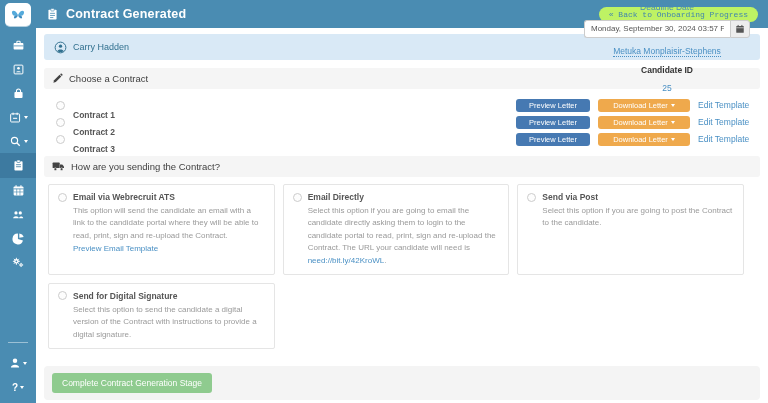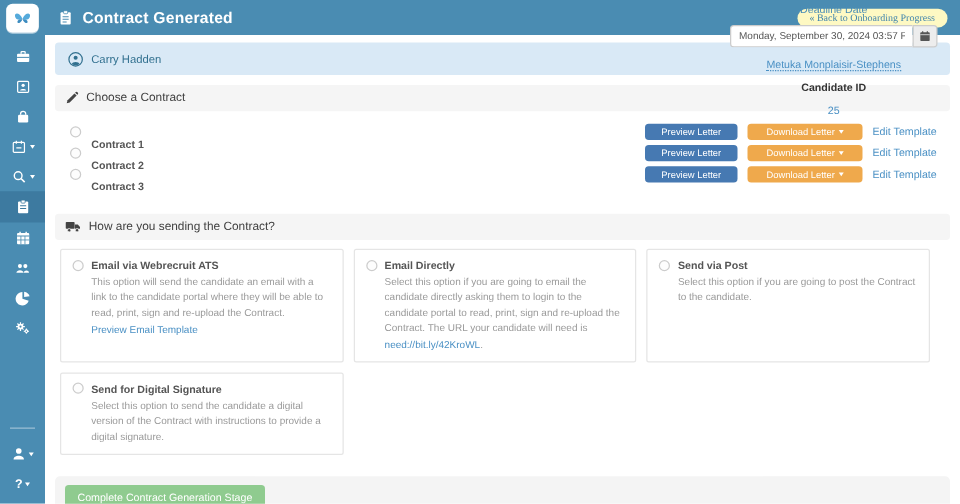--- a/index.html
+++ b/index.html
@@ -13,21 +13,21 @@
   .sb-item { width:36px; height:24px; display:flex; align-items:center; justify-content:center; color:#fff; cursor:pointer; }
   .sb-item.active { background:#3d7aa0; height:25px; }
   .sb-bottom { margin-top:auto; display:flex; flex-direction:column; align-items:center; width:36px; padding-bottom:4px; }
   .sb-divider { width:20px; height:1px; background:rgba(255,255,255,.45); margin-bottom:8px; }
   .crt { width:0; height:0; border-left:2.5px solid transparent; border-right:2.5px solid transparent; border-top:3px solid #fff; margin-left:2px; }
   .help-glyph { color:#fff; font-size:10px; font-weight:bold; }
 
   
   .topbar { position:absolute; left:36px; top:0; right:0; height:28px; background:#4a8cb2; display:flex; align-items:center; padding:0 10px; }
   .topbar-title { color:#fff; font-size:12.5px; font-weight:600; margin-left:7px; letter-spacing:.2px; }
-  .back-btn { margin-left:auto; background:#fef9c3; color:#4386ad; border:none; border-radius:10px; font-size:8px; padding:3px 10px; font-family:Liberation Serif, serif; cursor:pointer; }
+  .back-btn { margin-left:auto; background:#bef264; color:#4386ad; border:none; border-radius:10px; font-size:8px; padding:3px 10px; font-family:Liberation Mono, monospace; cursor:pointer; }
 
   
   .main { position:absolute; left:36px; top:28px; right:0; bottom:0; background:#fff; padding:6px 8px; }
 
   .info-bar { background:#d9e9f6; border-radius:3px; height:26px; display:flex; align-items:center; padding:0 10px; }
   .candidate-name { color:#31708f; font-size:9px; margin-left:6px; }
   .info-right { margin-left:auto; display:flex; align-items:center; gap:8px;flex-direction:column; }
   .deadline-label { color:#4a8db6; font-size:8.5px; }
   .date-group { display:flex; align-items:stretch; height:18px; }
   .date-input { width:146px; border:1px solid #ccc; border-right:none; border-radius:3px 0 0 3px; font-size:8px; color:#555; padding:0 6px; font-family:inherit; background:#fff; }
@@ -296,21 +296,21 @@
         <button class="btn-preview">Preview Letter</button>
         <button class="btn-download">
             <span>Download Letter</span>
             <span class="crt"></span>
           </button>
         <a class="edit-link">Edit Template</a>
       </div>
     </div>
   </div>
 
-  <div class="section-header" style="margin-top:17px;">
+  <div class="section-header" style="margin-top:2px;">
     <span>
       <svg width="13" height="11" viewBox="0 0 16 14">
           <rect x="0.5" y="2" width="9" height="7" rx="0.8" fill="#444"></rect>
           <path d="M9.8 4.5 h3 l2.2 2.5 v2 h-5.2 Z" fill="#444"></path>
           <circle cx="4" cy="10.4" r="1.7" fill="#444" stroke="#fff" stroke-width="0.7"></circle>
           <circle cx="12" cy="10.4" r="1.7" fill="#444" stroke="#fff" stroke-width="0.7"></circle>
         </svg>
     </span>
     <span>How are you sending the Contract?</span>
   </div>

